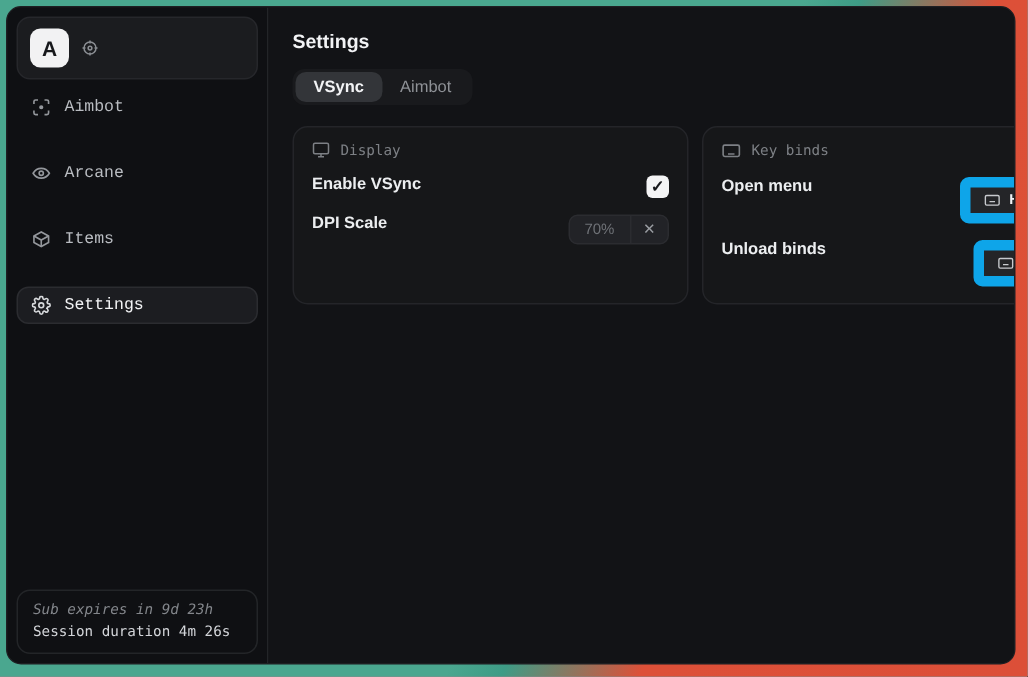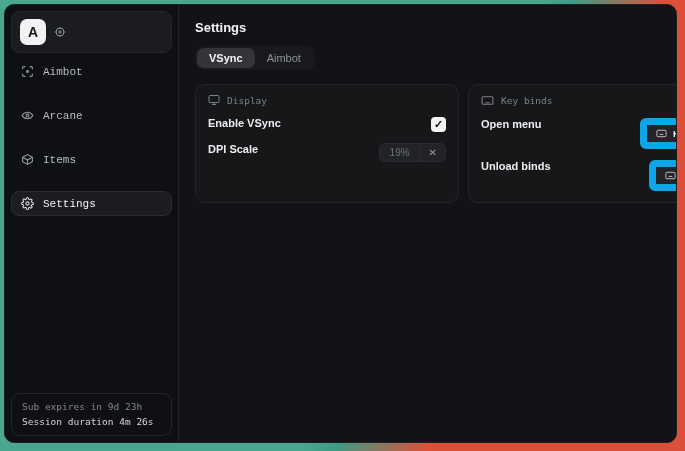--- a/index.html
+++ b/index.html
@@ -48,21 +48,21 @@
   .nav-item .nicon { display:flex; color:#94979c; }
   .nav-item.selected {
     background:#1c1d21; border-color:#2b2c30; color:#f2f3f5;
   }
   .nav-item.selected .nicon { color:#d6d8db; }
   .side-spacer { flex:1; }
   .sub-box {
     margin:6px; padding:7px 10px 8px; border:1px solid #232528; border-radius:9px;
     display:flex; flex-direction:column; gap:4px;
   }
-  .sub-line1 { font-size:9.5px; color:#83868b; }
+  .sub-line1 { font-size:9.5px; color:#83868b;font-style:italic; }
   .sub-line2 { font-size:9.5px; color:#d3d5d9; }
 
   
   .main { flex:1; padding:15px 10px 0 16px; background:#121316; }
   .page-title { color:#f2f3f5; font-size:13px; font-weight:bold; }
   .tabs {
     margin-top:11px; display:inline-flex; align-items:center;
     background:#191a1d; border-radius:8px; padding:2px;
   }
   .tab {
@@ -199,21 +199,21 @@
         </div>
         <div class="row">
           <span class="row-label">Enable VSync</span>
           <span class="checkbox">
             <span>✓</span>
           </span>
         </div>
         <div class="row">
           <span class="row-label">DPI Scale</span>
           <span class="dpi-field">
-            <span class="dpi-value">19%</span>
+            <span class="dpi-value">70%</span>
             <span class="dpi-clear">
               <span>✕</span>
             </span>
           </span>
         </div>
       </section>
 
       <section class="card">
         <div class="card-head mono">
           <span class="cicon">

